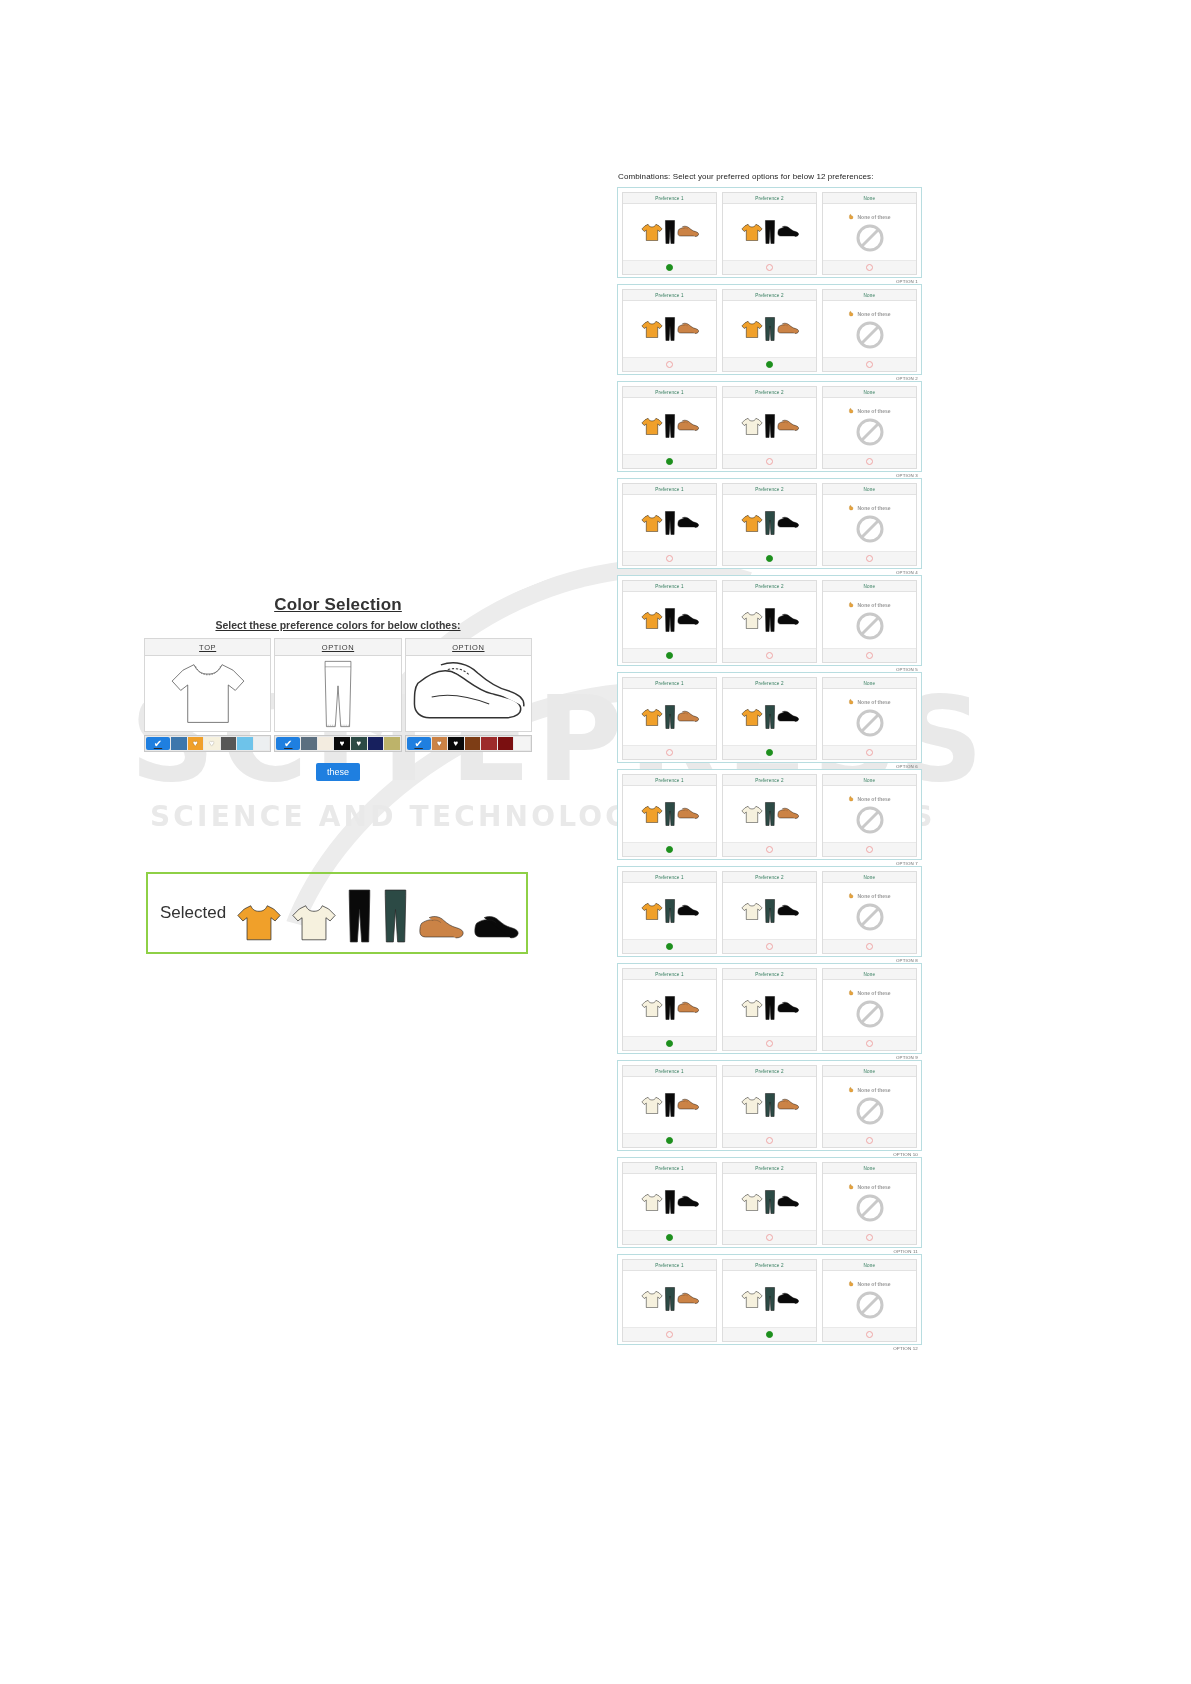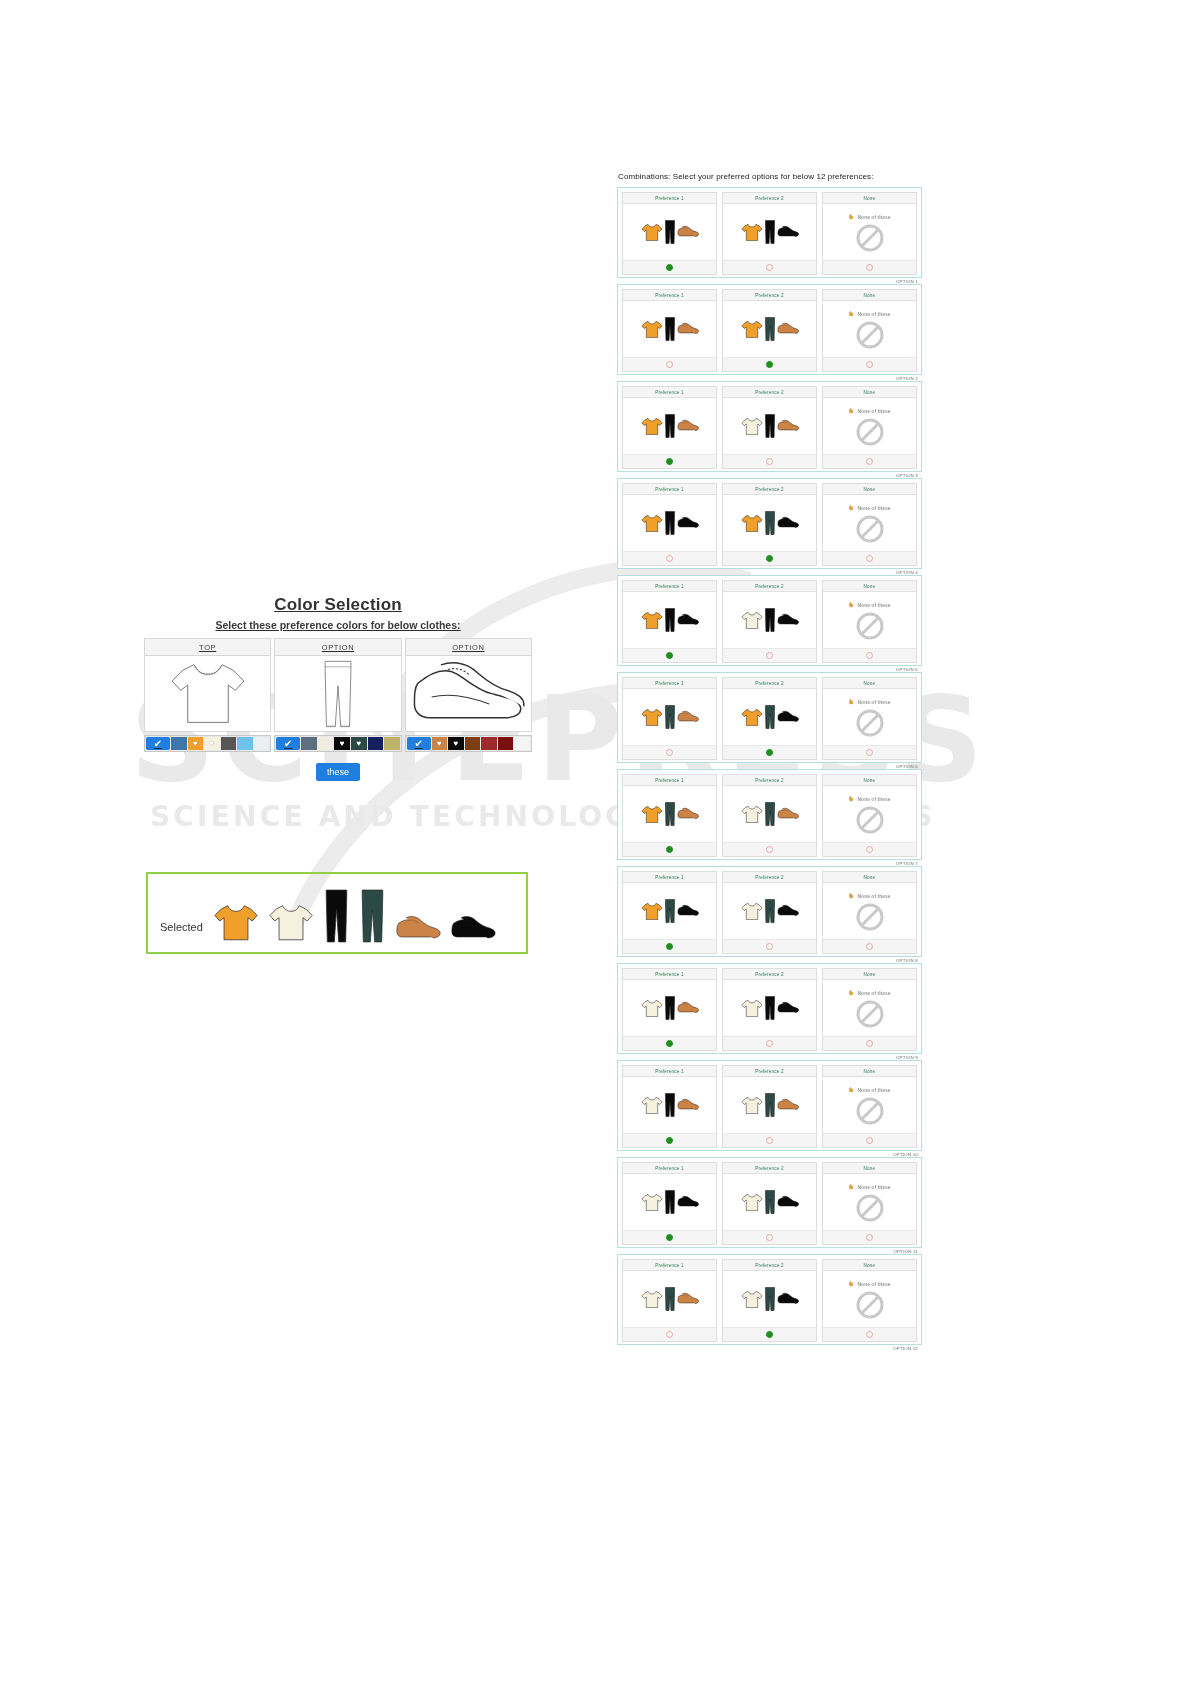--- a/index.html
+++ b/index.html
@@ -85,21 +85,21 @@
     font-size:9px; padding:4px 11px; font-family:"Liberation Sans", sans-serif;
     cursor:pointer;
   }
 
   
   #selected-panel {
     position:absolute; left:146px; top:872px; width:382px; height:82px;
     border:2px solid #8ed046; background:transparent; z-index:2;
     display:flex; align-items:flex-end; padding:0 6px 9px 12px; gap:6px;
   }
-  #selected-label { font-size:11px; color:#333; margin-bottom:10px; }
+  #selected-label { font-size:17px; color:#333; margin-bottom:20px; }
   #selected-items { display:flex; align-items:flex-end; gap:9px; margin-left:4px; }
 
   
   #combinations {
     position:absolute; left:617px; top:172px; width:305px; z-index:2;
   }
   #comb-title {
     font-size:8px; font-weight:400; color:#222; margin:0 0 6px 1px;
     letter-spacing:.1px;
   }

